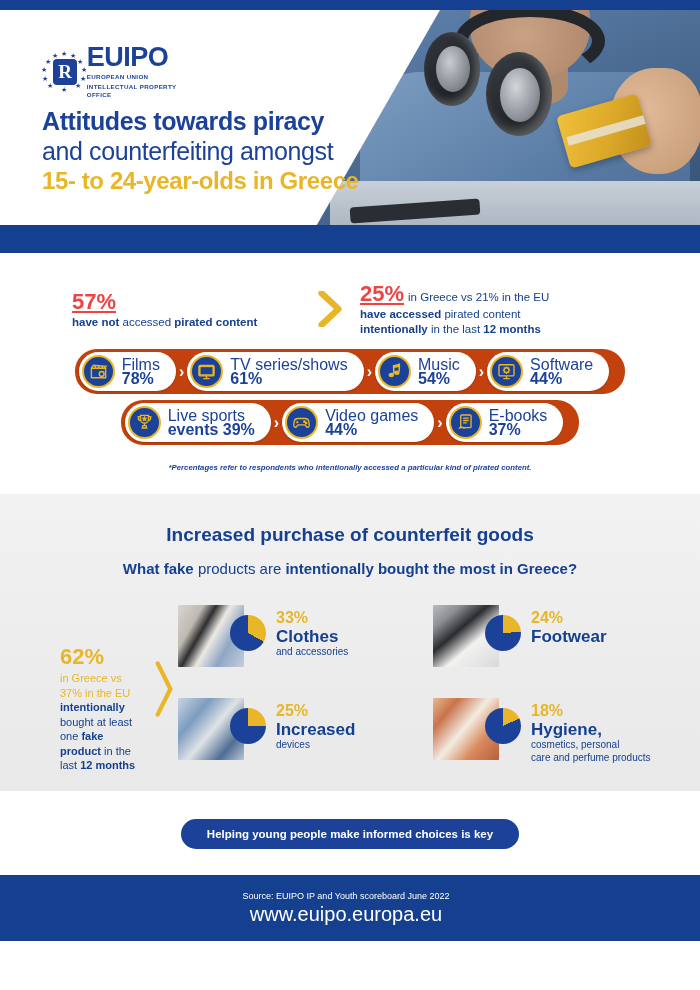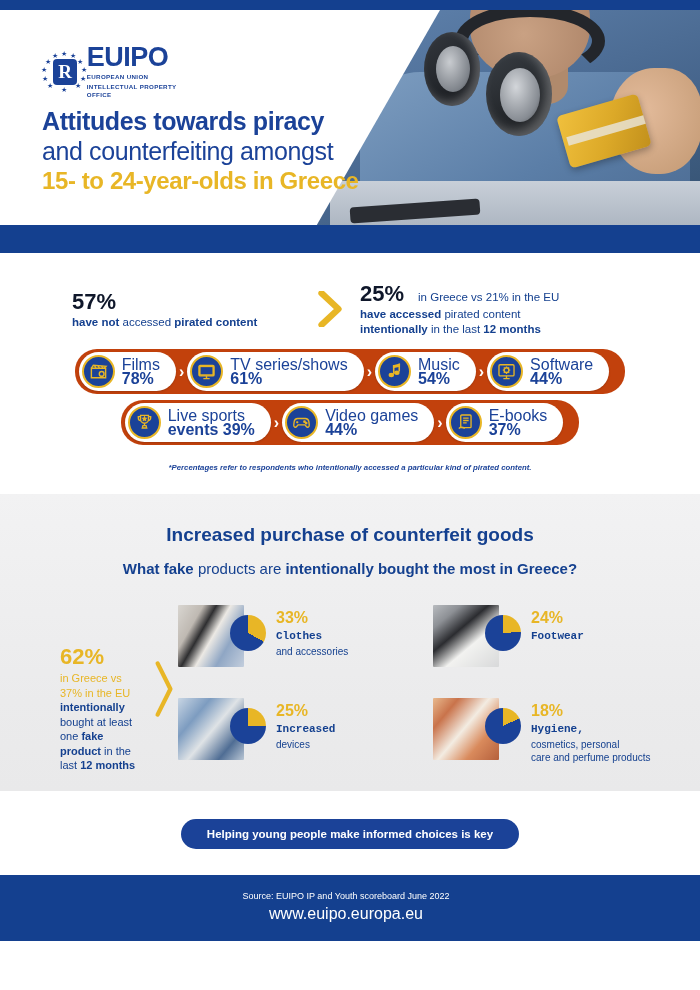--- a/index.html
+++ b/index.html
@@ -98,27 +98,27 @@
   .hl3 { font-size: 24px; font-weight: bold; color:#e8b626; line-height: 30px; letter-spacing:-0.4px;}
 
   
   .navy-band { height: 28px; background:#14408f; width:100%; }
 
   
   .stats { display:flex; align-items:center; padding: 28px 0 12px 0; }
   .stat-left { width: 300px; padding-left: 72px; }
   .stat-arrow { width: 60px; text-align:center; color:#e8b626; font-size: 40px; font-weight:bold; line-height:30px;}
   .stat-right { flex:1; padding-right: 40px; }
-  .big-num { font-size: 22px; font-weight:bold; color:#0f172a; line-height:26px; }
+  .big-num { font-size: 22px; font-weight:bold; color:#ef4444; line-height:26px;text-decoration:underline; }
   .stat-line { font-size: 11.5px; color:#14408f; line-height:15px; }
   .stat-line.y { color:#e8b626; }
   .stat-line b { font-weight:bold; }
   .inline-head { display:flex; align-items:baseline; gap:4px; flex-wrap:wrap;}
   .inline-head .big-num { font-size:22px; }
-  .inline-head .tail { font-size:11.5px; color:#14408f;margin-left:10px; }
+  .inline-head .tail { font-size:11.5px; color:#14408f; }
 
   
   .question {
     text-align:center; font-size:15.5px; color:#14408f; padding: 14px 0 12px 0;
   }
   .question b { font-weight: bold; }
 
   
   .chip-row { display:flex; justify-content:center; align-items:center; margin-bottom: 6px; }
   .chip-track {
@@ -167,40 +167,40 @@
                    color:#e8b626; font-size: 34px; line-height: 30px; font-weight: 300; }
   .goods-grid { flex:1; display:grid; grid-template-columns: 1fr 1fr; gap: 23px 18px; }
   .good { display:flex; align-items:flex-start; gap: 0; position:relative; }
   .good-photo { width: 66px; height: 62px; flex:none; border-radius:1px; }
   .pie {
     width: 36px; height: 36px; border-radius: 50%;
     margin-left: -14px; margin-top: 10px; flex:none; position:relative; z-index:2;
   }
   .good-label { padding-left: 10px; padding-top: 4px; }
   .good-pct { font-size: 16px; font-weight:bold; color:#e8b626; line-height:18px; }
-  .good-name { font-size: 11px; font-weight:bold; color:#14408f; line-height:19px;font-family:Liberation Mono, monospace; }
+  .good-name { font-size: 17px; font-weight:bold; color:#14408f; line-height:19px; }
   .good-desc { font-size: 10px; color:#14408f; line-height: 12.5px; }
 
   
   .ph-clothes { background: linear-gradient(120deg,#d9d6d1 0%, #bfb9b2 25%, #2e2e30 38%, #ece9e4 52%, #8fa6c4 72%, #c3cedd 100%); }
   .ph-shoes   { background: linear-gradient(140deg,#b9bcc0 0%, #8d9095 20%, #2b2c30 40%, #f2f2f0 62%, #d8d9da 100%); }
   .ph-elec    { background: linear-gradient(130deg,#c9d6e4 0%, #7d9cc0 28%, #dfe3e6 52%, #4f6d94 78%, #b9c6d4 100%); }
   .ph-hyg     { background: linear-gradient(130deg,#e8b98e 0%, #c9734b 22%, #f3ece2 48%, #d98a5c 72%, #b5603c 100%); }
 
   
   .cta-wrap { text-align:center; padding: 28px 0 26px 0; background:#ffffff; }
   .cta {
     display:inline-block; background:#1b4298; color:#fff;
     font-size: 11.5px; font-weight:bold; padding: 9px 26px; border-radius: 16px;
   }
 
   
   .footer { background:#14408f; color:#fff; text-align:center; padding: 14px 8px 16px 0; }
   .f-src { font-size: 9px; line-height: 14px; }
-  .f-url { font-size: 16px; line-height: 22px; }
+  .f-url { font-size: 20px; line-height: 22px; }
 </style>
 </head>
 <body>
 
 <div class="page">
 
   <div class="top-bar"></div>
 
   <div class="hero">
     <div class="hero-photo">

